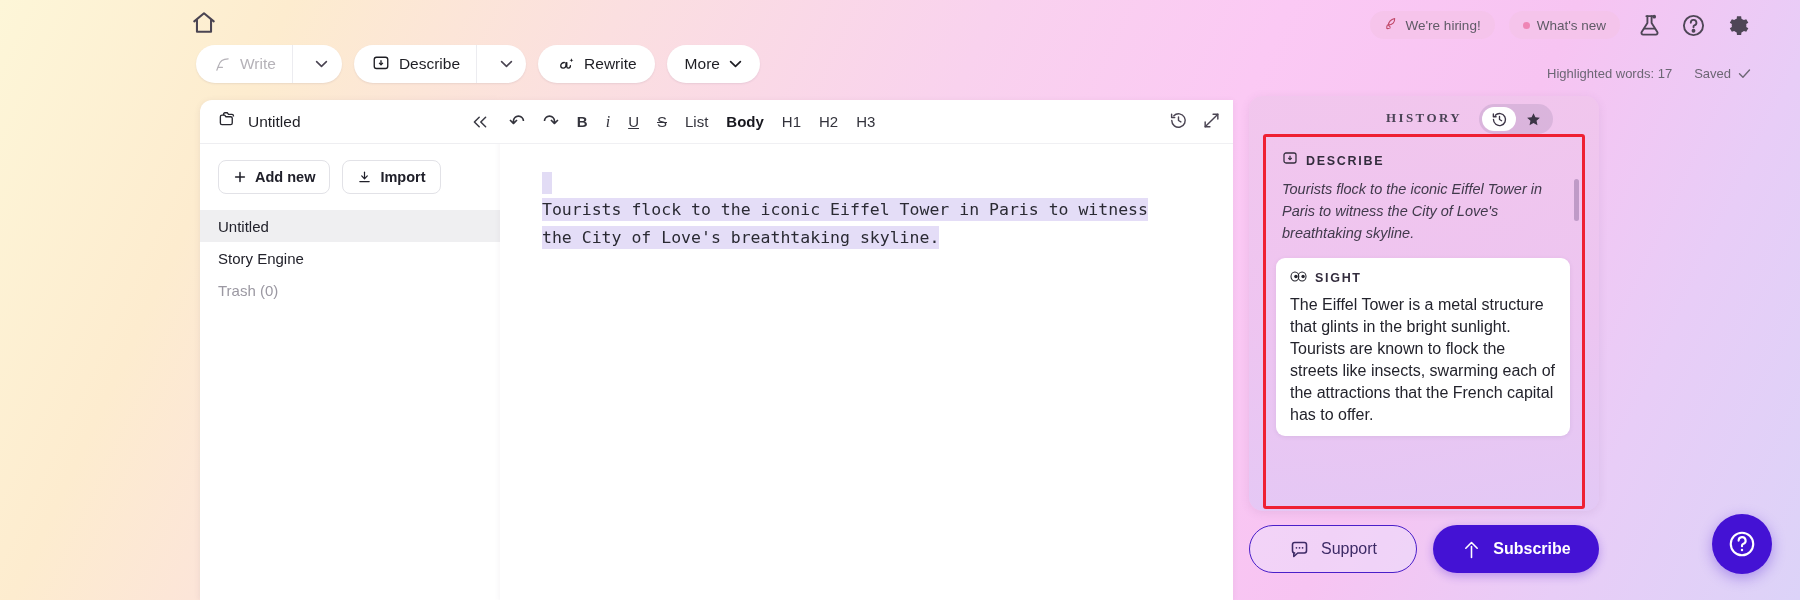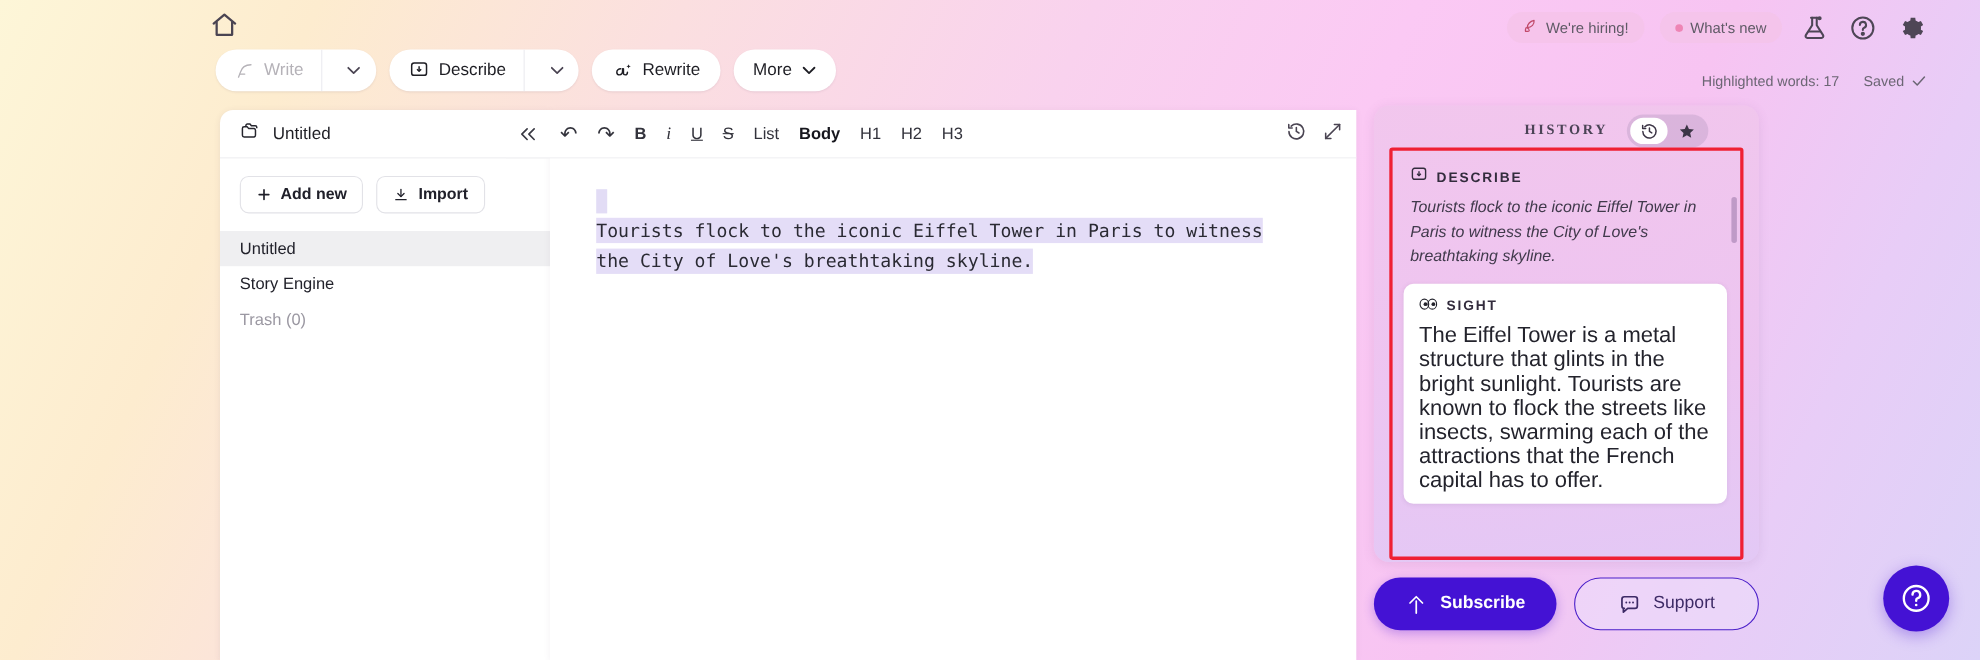--- a/index.html
+++ b/index.html
@@ -164,21 +164,21 @@
     margin-bottom: 8px;
   }
   #describe-entry { padding: 4px 8px 14px 6px; }
   #describe-entry .body {
     font-size: 14.5px; line-height: 22px; font-style: italic; color: #413a4c;
   }
   .white-card {
     background: #fff; border-radius: 9px; padding: 12px 14px 10px;
     box-shadow: 0 1px 4px rgba(90,60,110,.10);
   }
-  .white-card .body { font-size: 20px; line-height: 22px; color: #23232c; }
+  .white-card .body { font-size: 16px; line-height: 22px; color: #23232c; }
   .white-card .body.faded {
     margin-top: 14px;
     -webkit-mask-image: linear-gradient(180deg, #000 0%, #000 38%, rgba(0,0,0,.18) 72%, rgba(0,0,0,0) 100%);
     mask-image: linear-gradient(180deg, #000 0%, #000 38%, rgba(0,0,0,.18) 72%, rgba(0,0,0,0) 100%);
   }
   #panel-scrollbar {
     position: absolute; right: 3px; top: 42px; width: 5px; height: 42px;
     border-radius: 3px; background: rgba(120,90,140,.40);
   }
 
@@ -457,36 +457,36 @@
         </div>
         <div class="body">The Eiffel Tower is a metal structure that glints in the bright sunlight. Tourists are known to flock the streets like insects, swarming each of the attractions that the French capital has to offer.</div>
       </div>
 
     </div>
     <div id="panel-scrollbar"></div>
   </div>
 </div>
 
 <div id="panel-footer">
-  <div id="subscribe-btn">
-    <svg viewBox="0 0 24 24" fill="none" stroke="#ffffff" stroke-width="1.8" stroke-linecap="round" stroke-linejoin="round">
-      <path d="M12 4 5.5 10.5M12 4l6.5 6.5"></path>
-        <path d="M12 8.5V21"></path>
-    </svg>
-    <span>Subscribe</span>
-  </div>
   <div id="support-btn">
     <svg viewBox="0 0 24 24" fill="none" stroke="#3d2a66" stroke-width="1.8" stroke-linejoin="round">
       <path d="M4 6.5a2.5 2.5 0 0 1 2.5-2.5h11A2.5 2.5 0 0 1 20 6.5v7a2.5 2.5 0 0 1-2.5 2.5H10l-4.5 4v-4H6.5A2.5 2.5 0 0 1 4 13.5z"></path>
       <circle cx="8.5" cy="10" r="1" fill="#3d2a66" stroke="none"></circle>
         <circle cx="12" cy="10" r="1" fill="#3d2a66" stroke="none"></circle>
         <circle cx="15.5" cy="10" r="1" fill="#3d2a66" stroke="none"></circle>
     </svg>
     <span>Support</span>
   </div>
+  <div id="subscribe-btn">
+    <svg viewBox="0 0 24 24" fill="none" stroke="#ffffff" stroke-width="1.8" stroke-linecap="round" stroke-linejoin="round">
+      <path d="M12 4 5.5 10.5M12 4l6.5 6.5"></path>
+        <path d="M12 8.5V21"></path>
+    </svg>
+    <span>Subscribe</span>
+  </div>
 </div>
 
 <div id="help-bubble">
   <svg viewBox="0 0 24 24" fill="none" stroke="#ffffff" stroke-width="1.7" stroke-linecap="round" stroke-linejoin="round">
     <circle cx="12" cy="12" r="9"></circle>
       <path d="M9.3 9.3a2.8 2.8 0 1 1 3.5 2.7c-.6.2-.8.7-.8 1.3v.4"></path>
       <circle cx="12" cy="16.8" r=".95" fill="#ffffff" stroke="none"></circle>
   </svg>
 </div>
 

